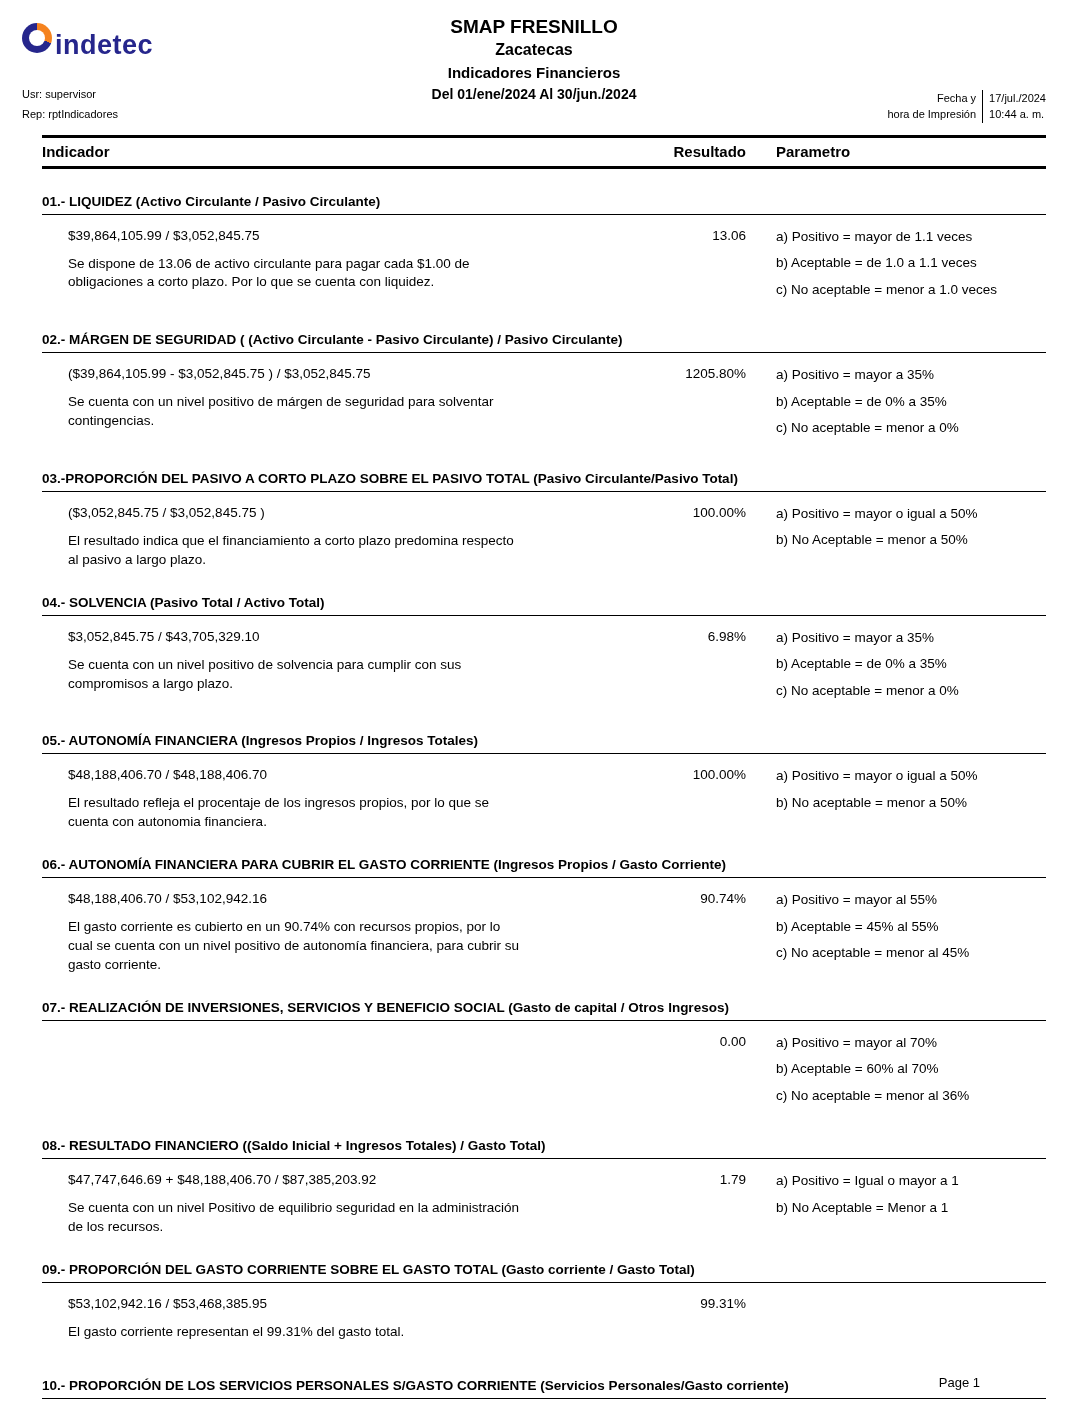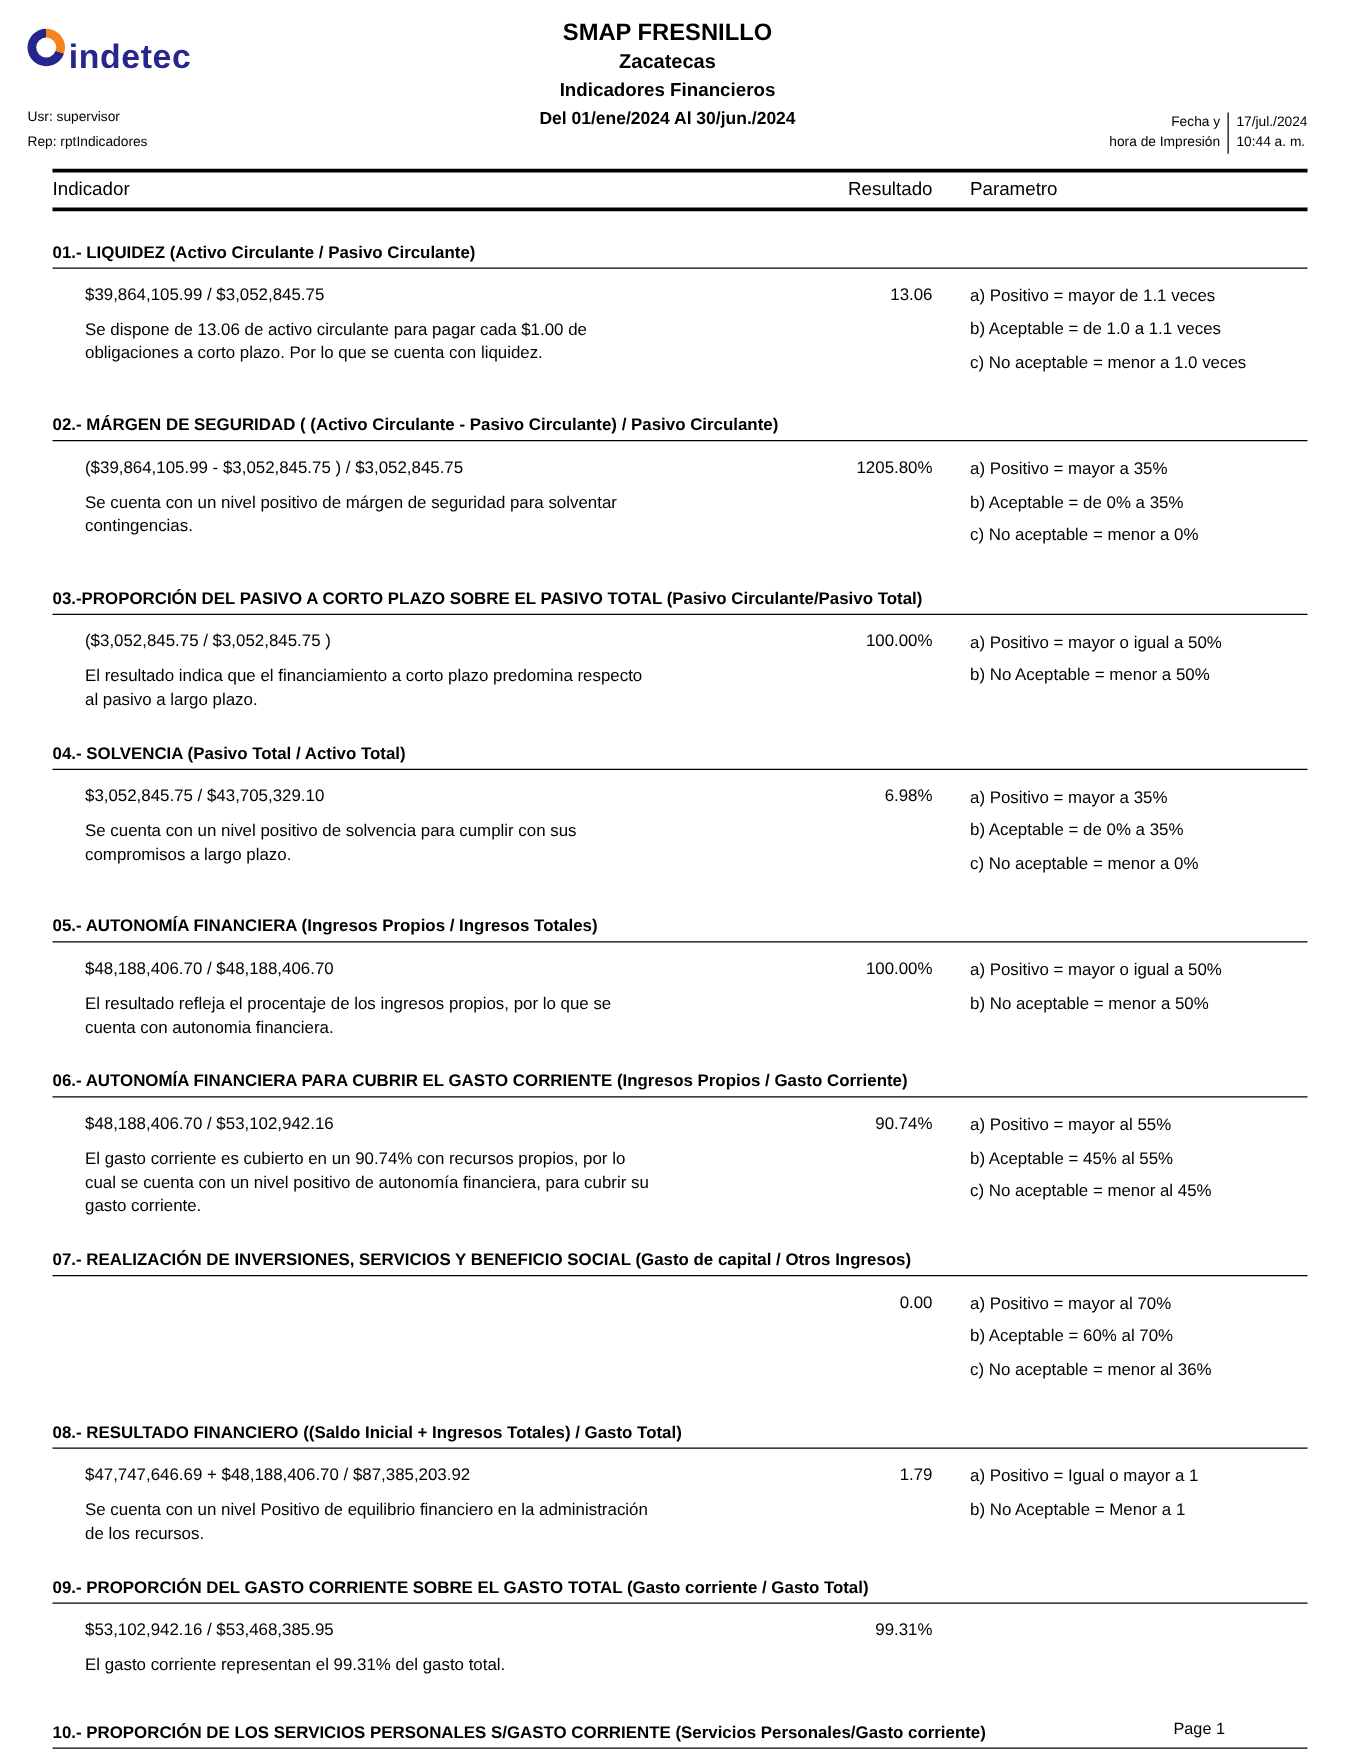--- a/index.html
+++ b/index.html
@@ -48,21 +48,21 @@
   .print-values { text-align: left; line-height: 1.5; padding-left: 6px; }
 
   
   .thead {
     margin: 10px 42px 0 42px;
     border-top: 3px solid #000;
     border-bottom: 3px solid #000;
     display: grid;
     grid-template-columns: 1fr 120px 300px;
     padding: 5px 0 6px 0;
-    font-weight: normal; font-size: 15px;
+    font-weight: bold; font-size: 15px;
   }
   .thead .th-result { text-align: right; }
   .thead .th-param  { padding-left: 30px; }
 
   
   .content { margin: 0 42px; }
   .section { margin-top: 23px; }
   .sec-title {
     margin: 0; font-size: 13.5px; font-weight: bold;
     padding: 2px 0 5px 0;
@@ -242,21 +242,21 @@
           <div class="param">c) No aceptable = menor al 36%</div>
         </div>
       </div>
     </section>
 
     <section class="section">
       <h2 class="sec-title">08.- RESULTADO FINANCIERO  ((Saldo Inicial + Ingresos Totales) / Gasto Total)</h2>
       <div class="sec-body">
         <div class="sec-left">
           <div class="formula">$47,747,646.69 + $48,188,406.70 / $87,385,203.92</div>
-          <div class="desc">Se cuenta con un nivel Positivo de equilibrio financiero en la administración de los recursos.</div>
+          <div class="desc">Se cuenta con un nivel Positivo de equilibrio seguridad en la administración de los recursos.</div>
         </div>
         <div class="result">1.79</div>
         <div class="params">
           <div class="param">a) Positivo = Igual o mayor a 1</div>
           <div class="param">b) No Aceptable = Menor a 1</div>
         </div>
       </div>
     </section>
 
     <section class="section">

